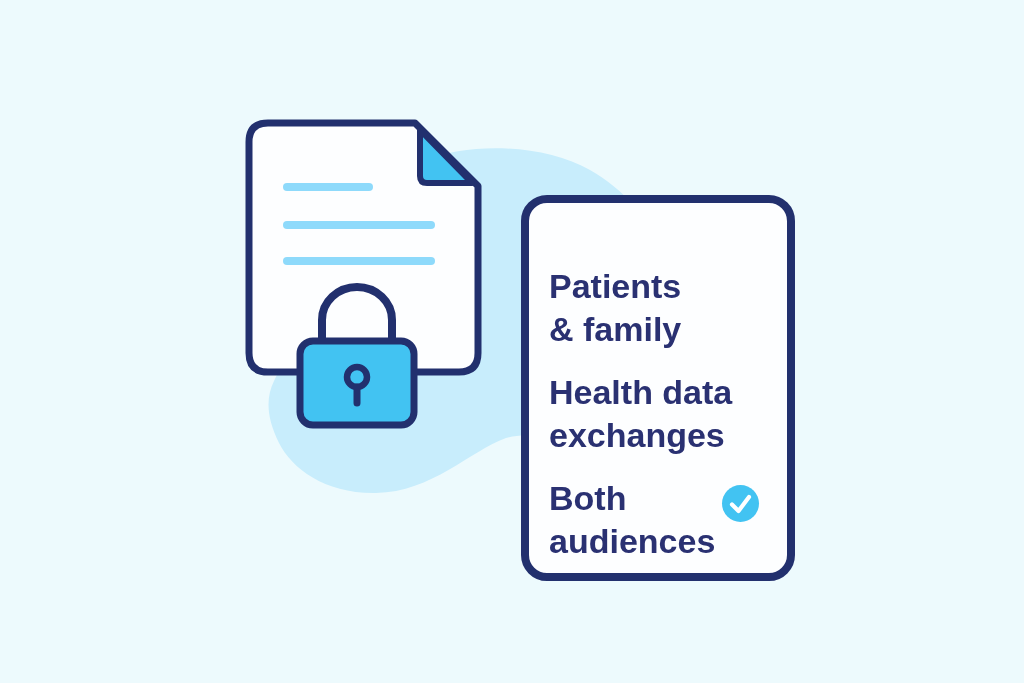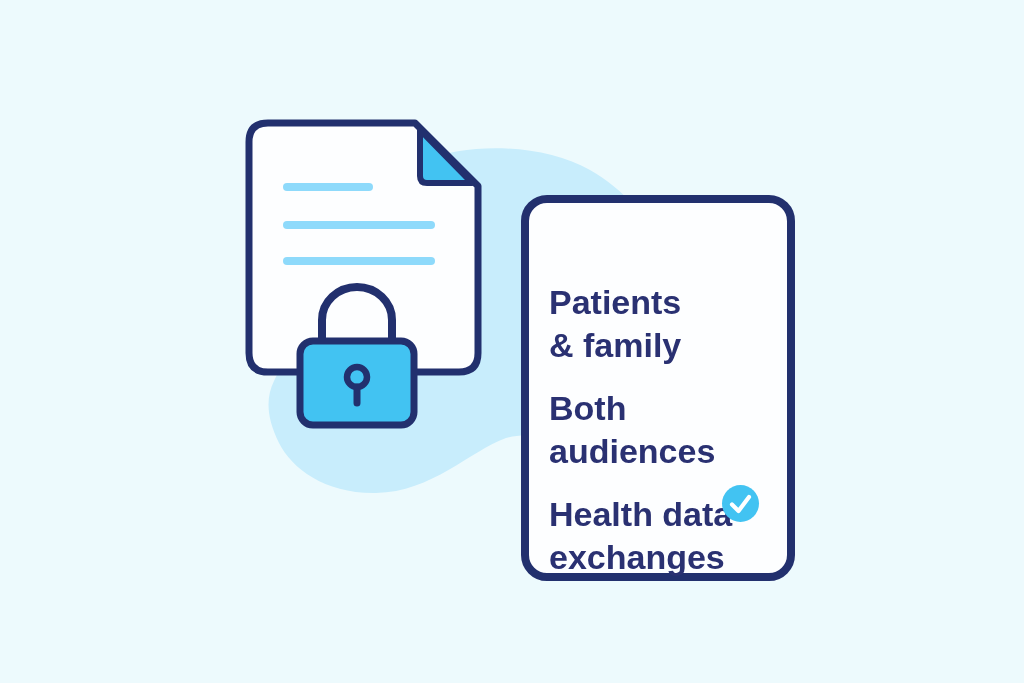--- a/index.html
+++ b/index.html
@@ -32,21 +32,21 @@
   .keyhole-ring{fill:none;stroke:var(--navy);stroke-width:6.5;}
   .keyhole-stem{fill:none;stroke:var(--navy);stroke-width:7;stroke-linecap:round;}
 
   .card{
     position:absolute;
     left:521px; top:195px;
     width:274px; height:386px;
     background:var(--card_bg);
     border:8px solid var(--navy);
     border-radius:26px;
-    padding:78px 14px 0 20px;
+    padding:62px 14px 0 20px;
   }
   .option{
     color:var(--text_navy);
     font-weight:700;
     font-size:34px;
     line-height:43px;
     letter-spacing:0;
     margin-bottom:20px;
   }
   .option.w1{width:155px;}
@@ -94,22 +94,22 @@
     <g>
       <path class="shackle" d="M 322,348 V 320 A 35,33 0 0 1 392,320 V 348"></path>
       <rect class="lock-body" x="300" y="341" width="114" height="84" rx="13"></rect>
       <circle class="keyhole-ring" cx="357" cy="377" r="10"></circle>
       <path class="keyhole-stem" d="M 357,387 V 403"></path>
     </g>
   </svg>
 
   <div class="card">
     <div class="option w1">Patients &amp; family</div>
+    <div class="option w2">Health data exchanges</div>
     <div class="option w3">Both audiences</div>
-    <div class="option w2">Health data exchanges</div>
 
     <div class="check-badge">
       <svg width="37" height="37" viewBox="0 0 37 37">
         <polyline points="10,19.5 16.5,26 27,12" fill="none" stroke="var(--check)" stroke-width="4.2" stroke-linecap="round" stroke-linejoin="round"></polyline>
       </svg>
     </div>
   </div>
 
 </div>
 

